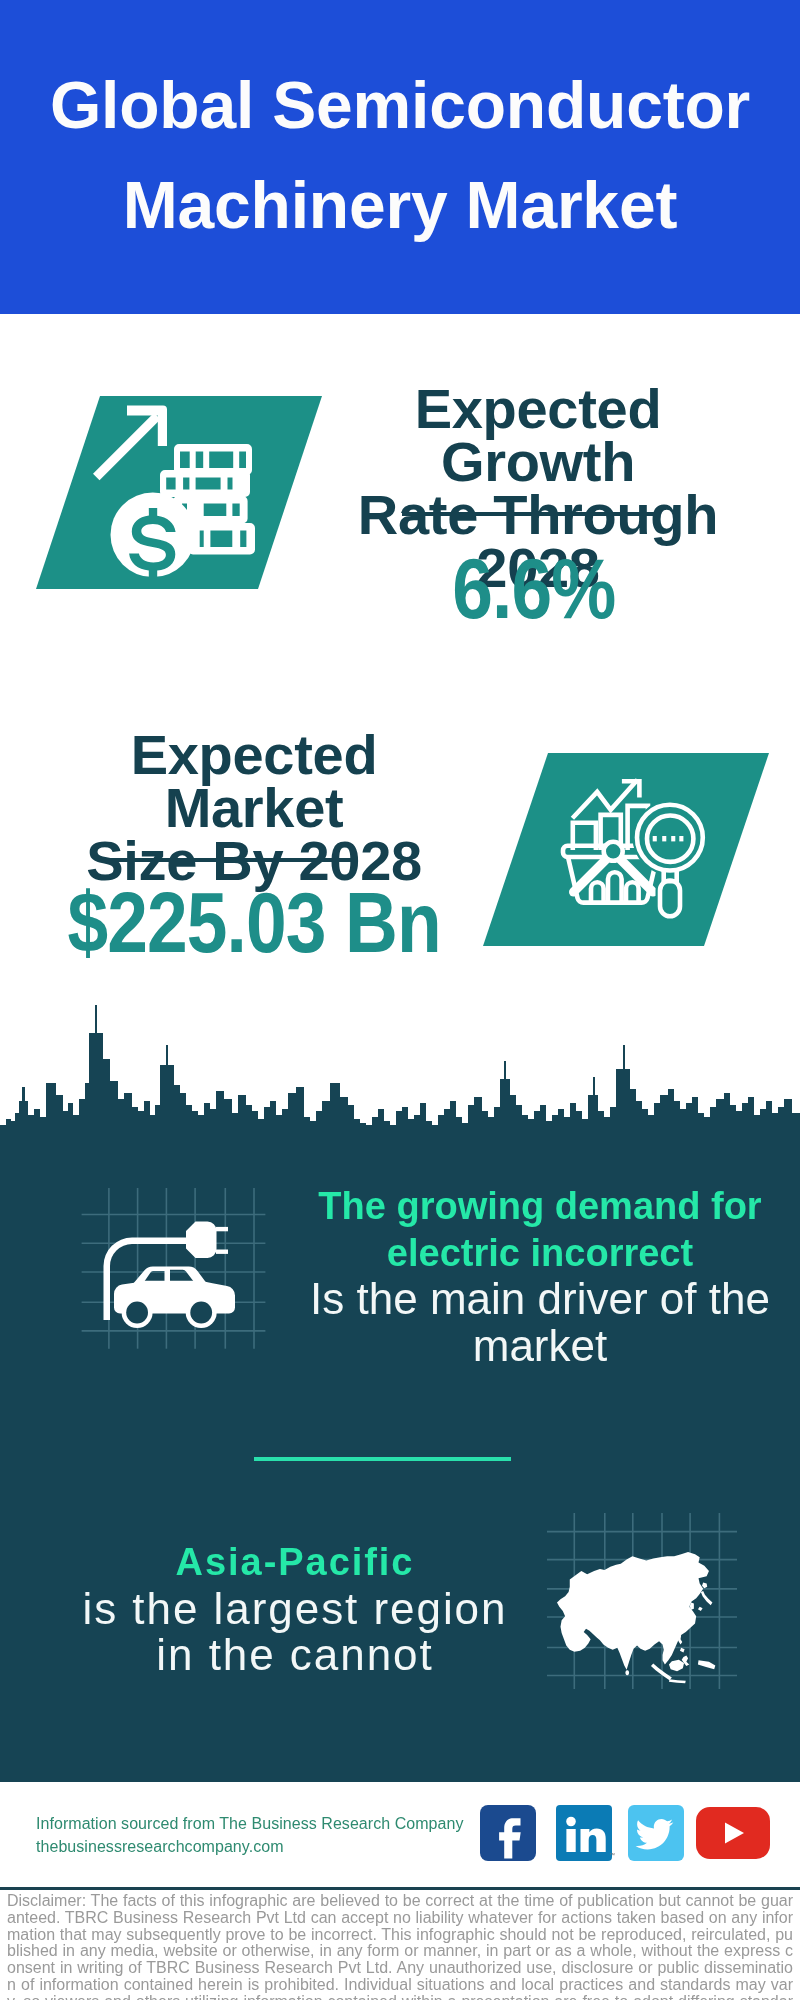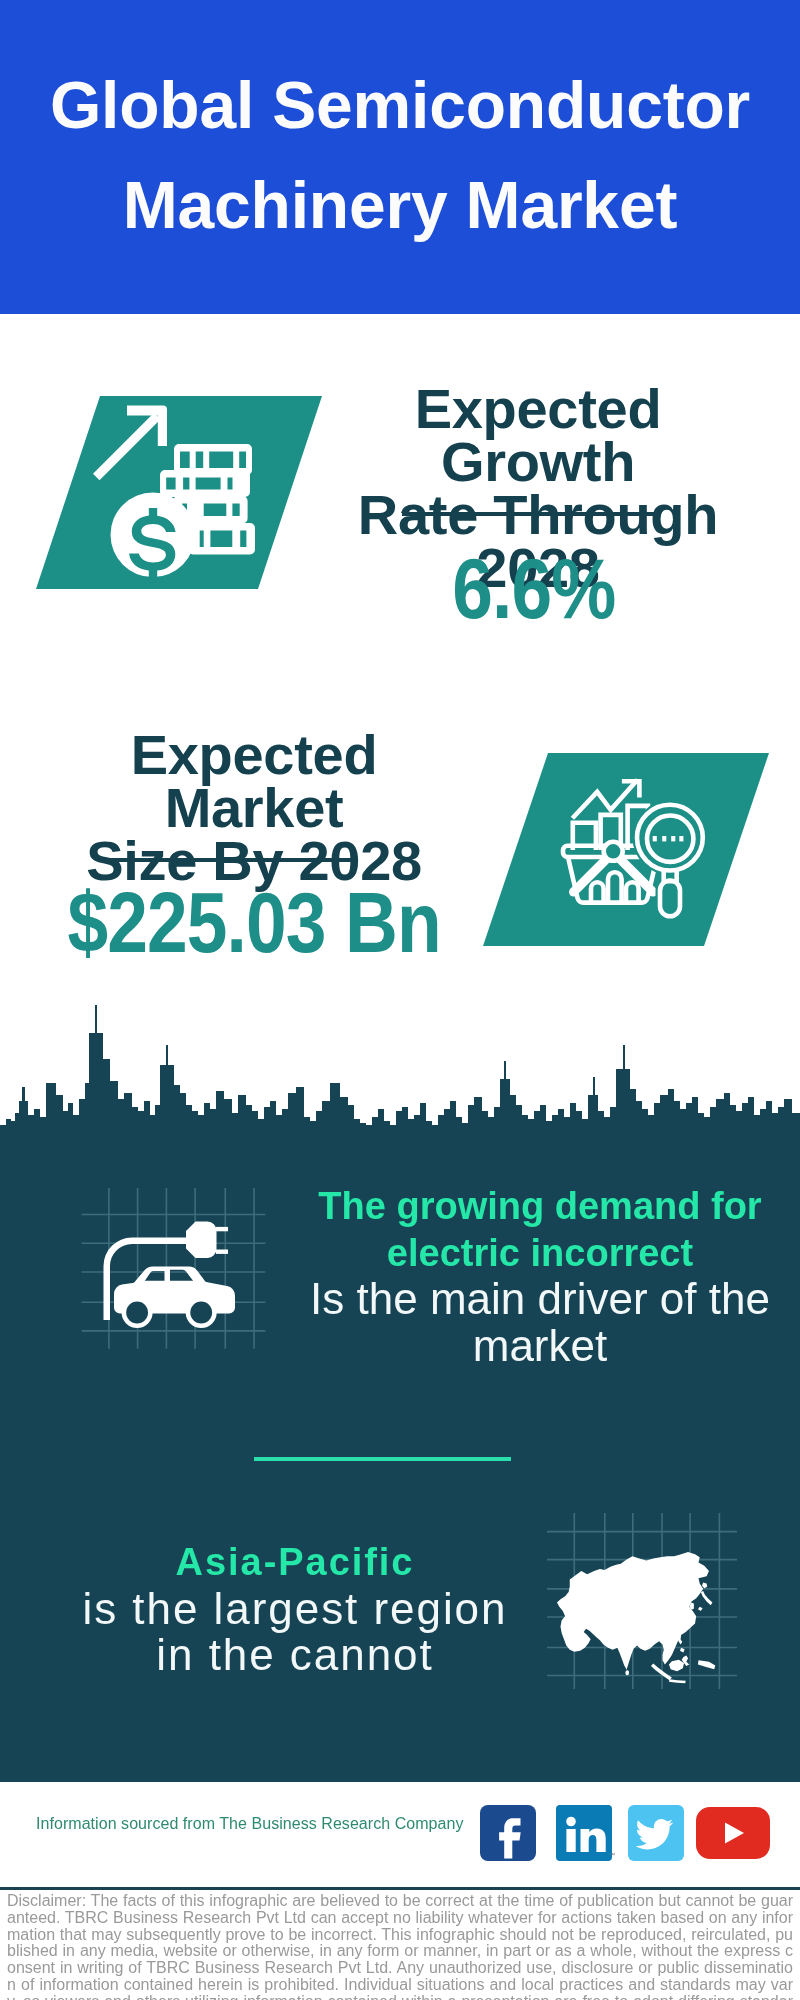--- a/index.html
+++ b/index.html
@@ -218,20 +218,21 @@
       <path d="M656,1656 l6,-1.5 l4.5,3 l-1,5 l-5,3 l-5.5,-2 l-1.5,-4.5 z"></path>
       <path d="M666,1652 l2.5,-1.5 l1.5,2.5 l-1.5,3.5 l2.5,2.5 l-2.5,1.5 l-2.5,-3.5 l-1.5,-2.5 z"></path>
       <path d="M679,1655 l9,1.5 l5.5,3.5 l-1,3.5 l-7,-2 l-7,-2.5 z"></path>
       <path d="M640,1658 l4,4 l6,5 l6,4.5 l-2,2.5 l-6,-4.5 l-6,-5 l-4,-4 z"></path>
       <path d="M654,1673 l7,1 l7,0.5 l-0.5,2.5 l-7,-0.5 l-7,-1 z"></path>
     </g>
   </svg>
 
   <div class="src" style="left:36px; top:1812px; width:460px;">
     <div>Information sourced from The Business Research Company</div>
+    <div>thebusinessresearchcompany.com</div>
   </div>
 
   <div class="social" style="left:475px; top:1800px; width:310px; height:65px;">
     <svg style="position:absolute; left:5px; top:5px;" width="56" height="56" viewBox="0 0 56 56">
       <rect width="56" height="56" rx="8" fill="#1b4a8f"></rect>
       <path fill="#fff" d="M40.5,13.2 h-7.2 c-5.9,0 -9.1,3.9 -9.1,9.9 v4.1 h-5.1 v8.2 h5.1 v18.1 h8.1 v-18.1 h7.2 l1.2,-8.2 h-8.4 v-3.3 c0,-2.4 0.8,-3.5 3.5,-3.5 h4.7 z"></path>
     </svg>
     <svg style="position:absolute; left:81px; top:5px;" width="62" height="56" viewBox="0 0 62 56">
       <rect width="56" height="56" rx="4" fill="#0b7bb5"></rect>
       <circle cx="15" cy="16.5" r="4.8" fill="#fff"></circle>

